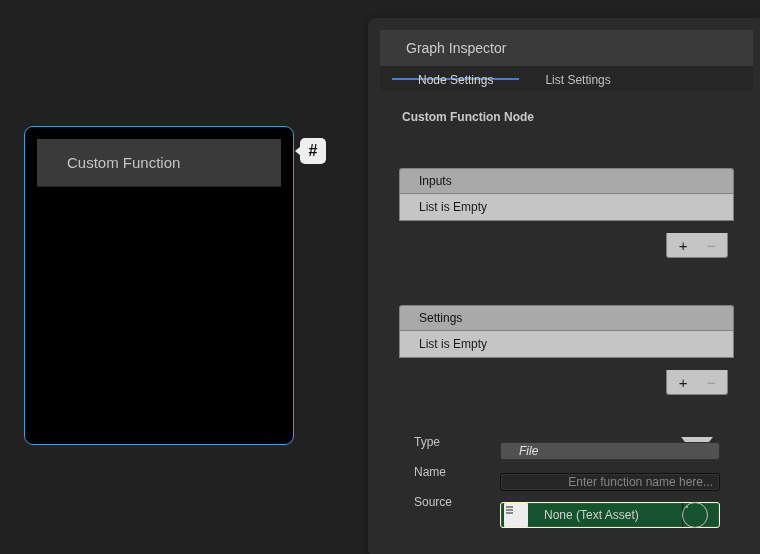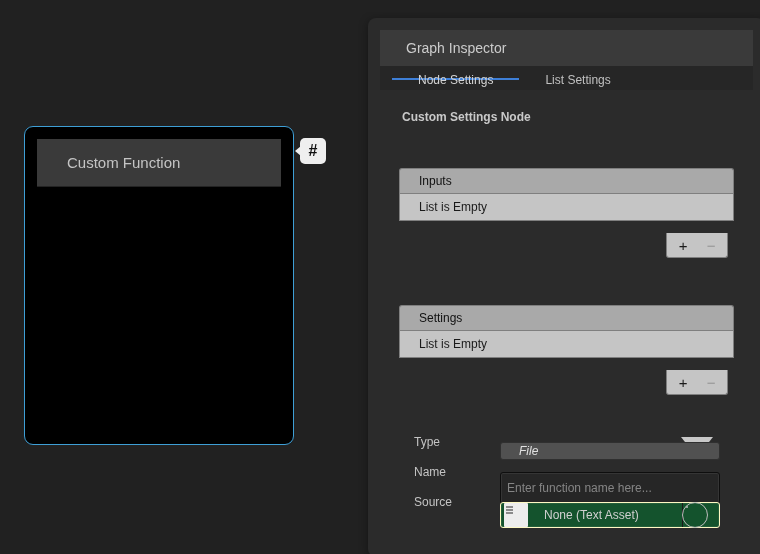--- a/index.html
+++ b/index.html
@@ -185,30 +185,31 @@
   }
   .dropdown-arrow {
     margin-left: auto;
     width: 0; height: 0;
     border-left: 4px solid transparent;
     border-right: 4px solid transparent;
     border-top: 5px solid #C8C8C8;
   }
 
   .text-input {
-    width: 100%; height: 32px;
+    width: 100%; height: 18px;
     background: #262626;
     border: 1px solid #0E0E0E;
     box-shadow: inset 0 0 0 1px rgba(255,255,255,0.07);
     border-radius: 3px;
     color: #D8D8D8;
     font-size: 12px;
     font-family: "Liberation Sans", sans-serif;
     padding: 0 6px;
     outline: none;
+    text-align: right;
   }
   .text-input::placeholder { color: #858585; }
 
   .object-field {
     background: #14532d;
     border: 1px solid #fef9c3;
     box-shadow: inset 0 0 0 1px rgba(255,255,255,0.07);
     border-radius: 3px;
     height: 19px;
     display: flex;
@@ -280,21 +281,21 @@
     <div class="tab active">
       <span>Node Settings</span>
     </div>
     <div class="tab">
       <span>List Settings</span>
     </div>
   </div>
 
   <div class="panel-body">
 
-    <div class="section-title">Custom Settings Node</div>
+    <div class="section-title">Custom Function Node</div>
 
     <div class="rlist">
       <div class="rlist-header">
         <span>Inputs</span>
       </div>
       <div class="rlist-bodyrow">
         <span>List is Empty</span>
       </div>
       <div class="rlist-footer-row">
         <div class="rlist-footer">

